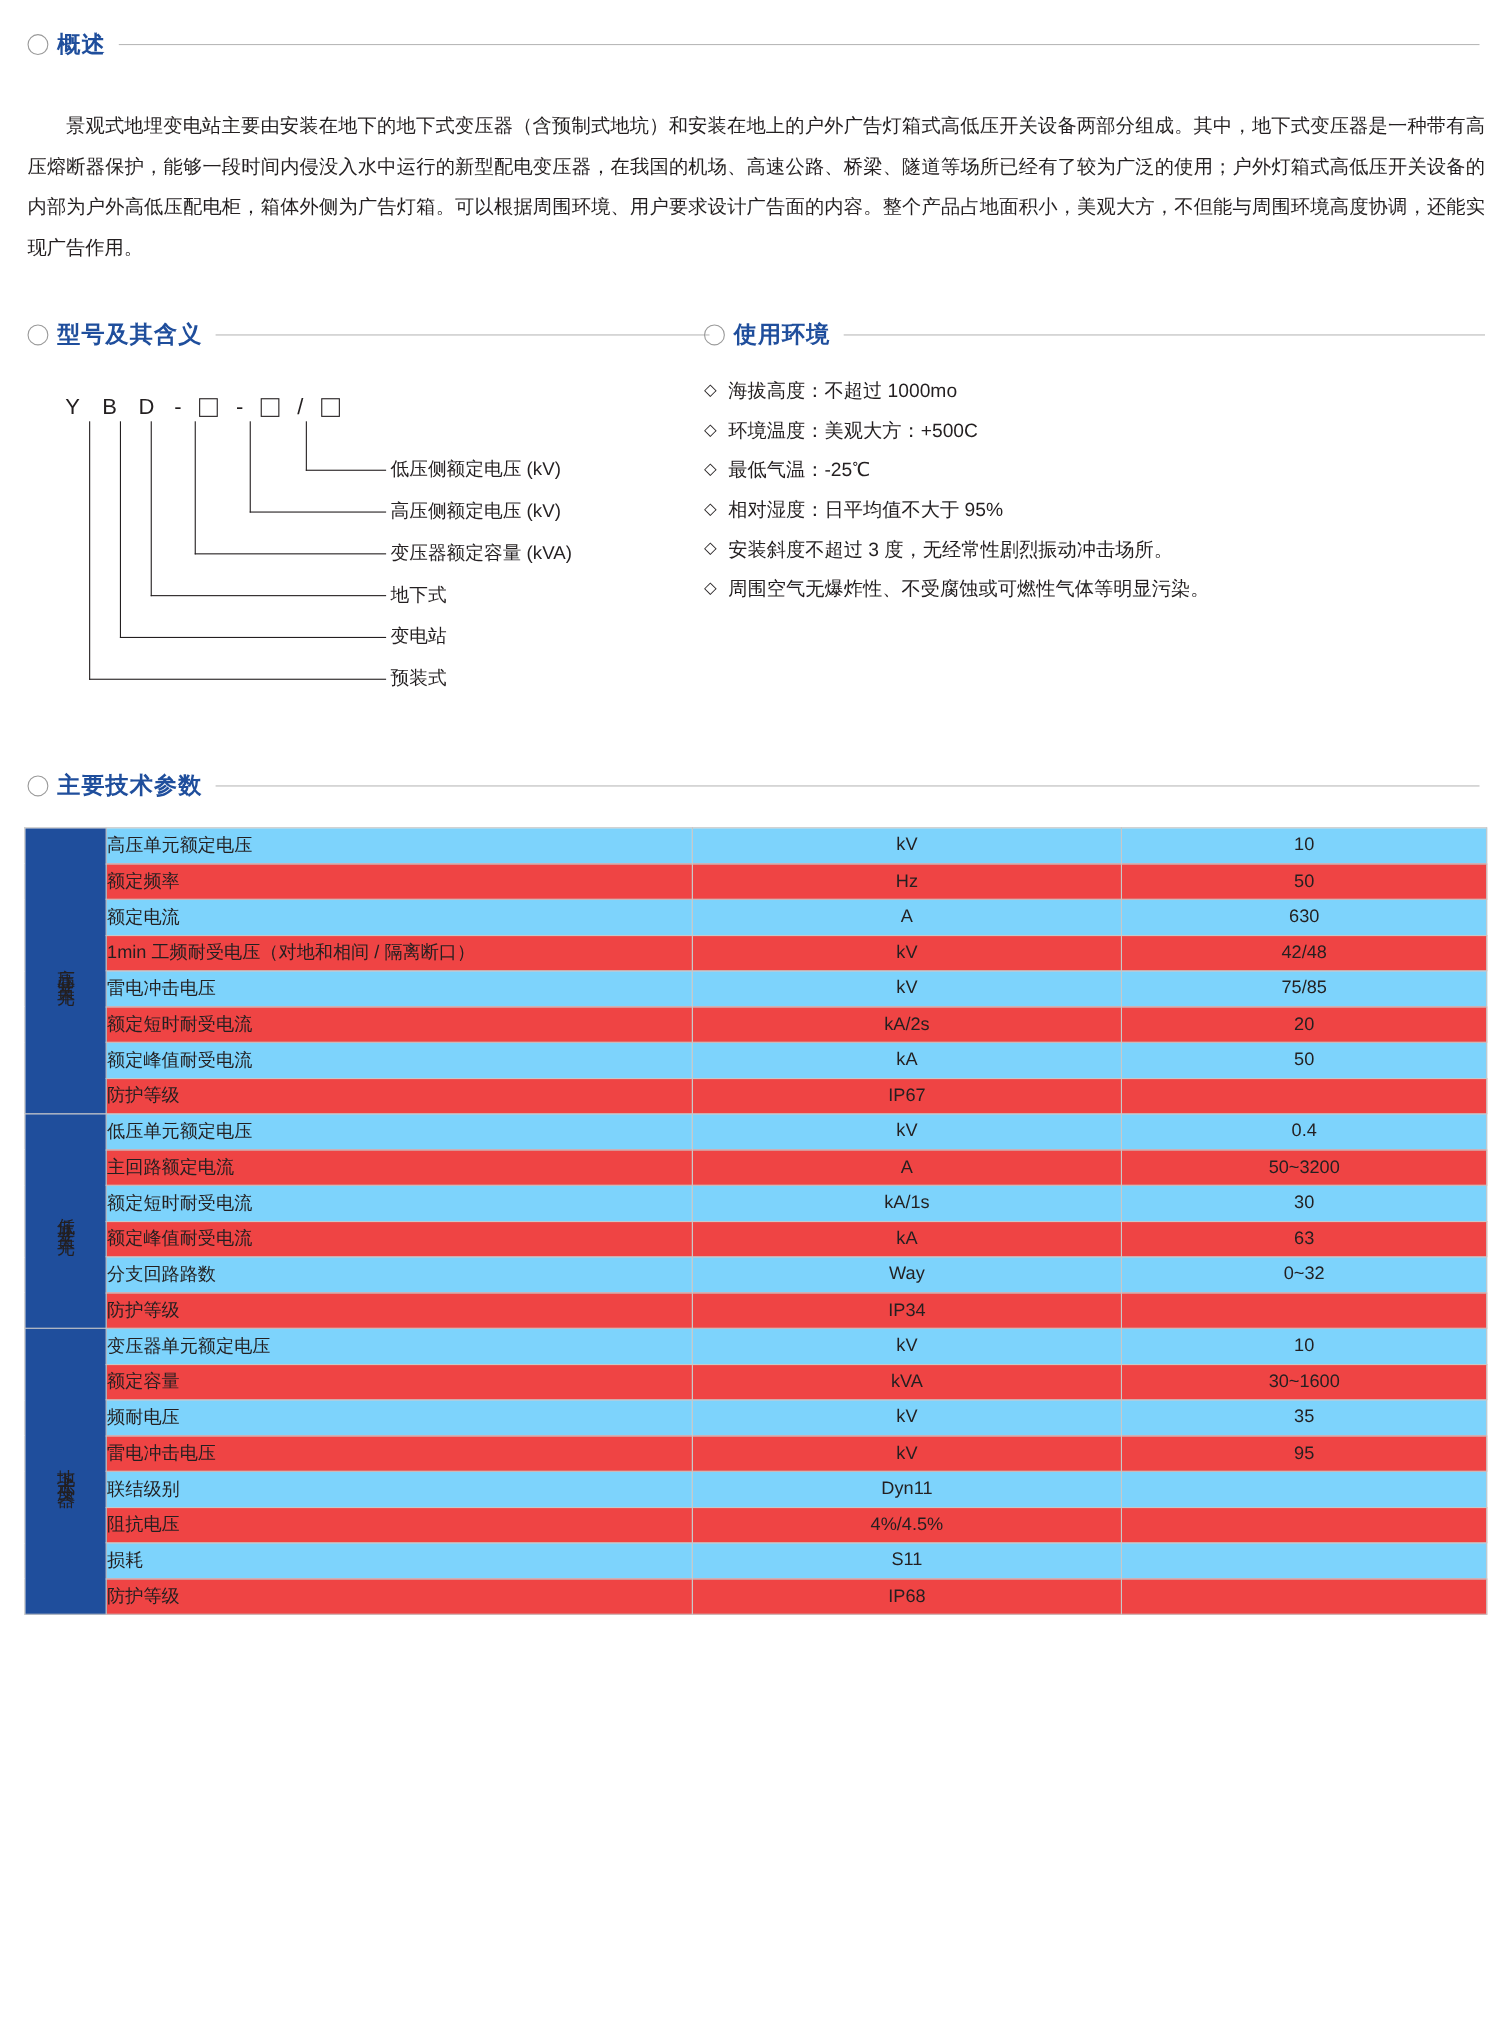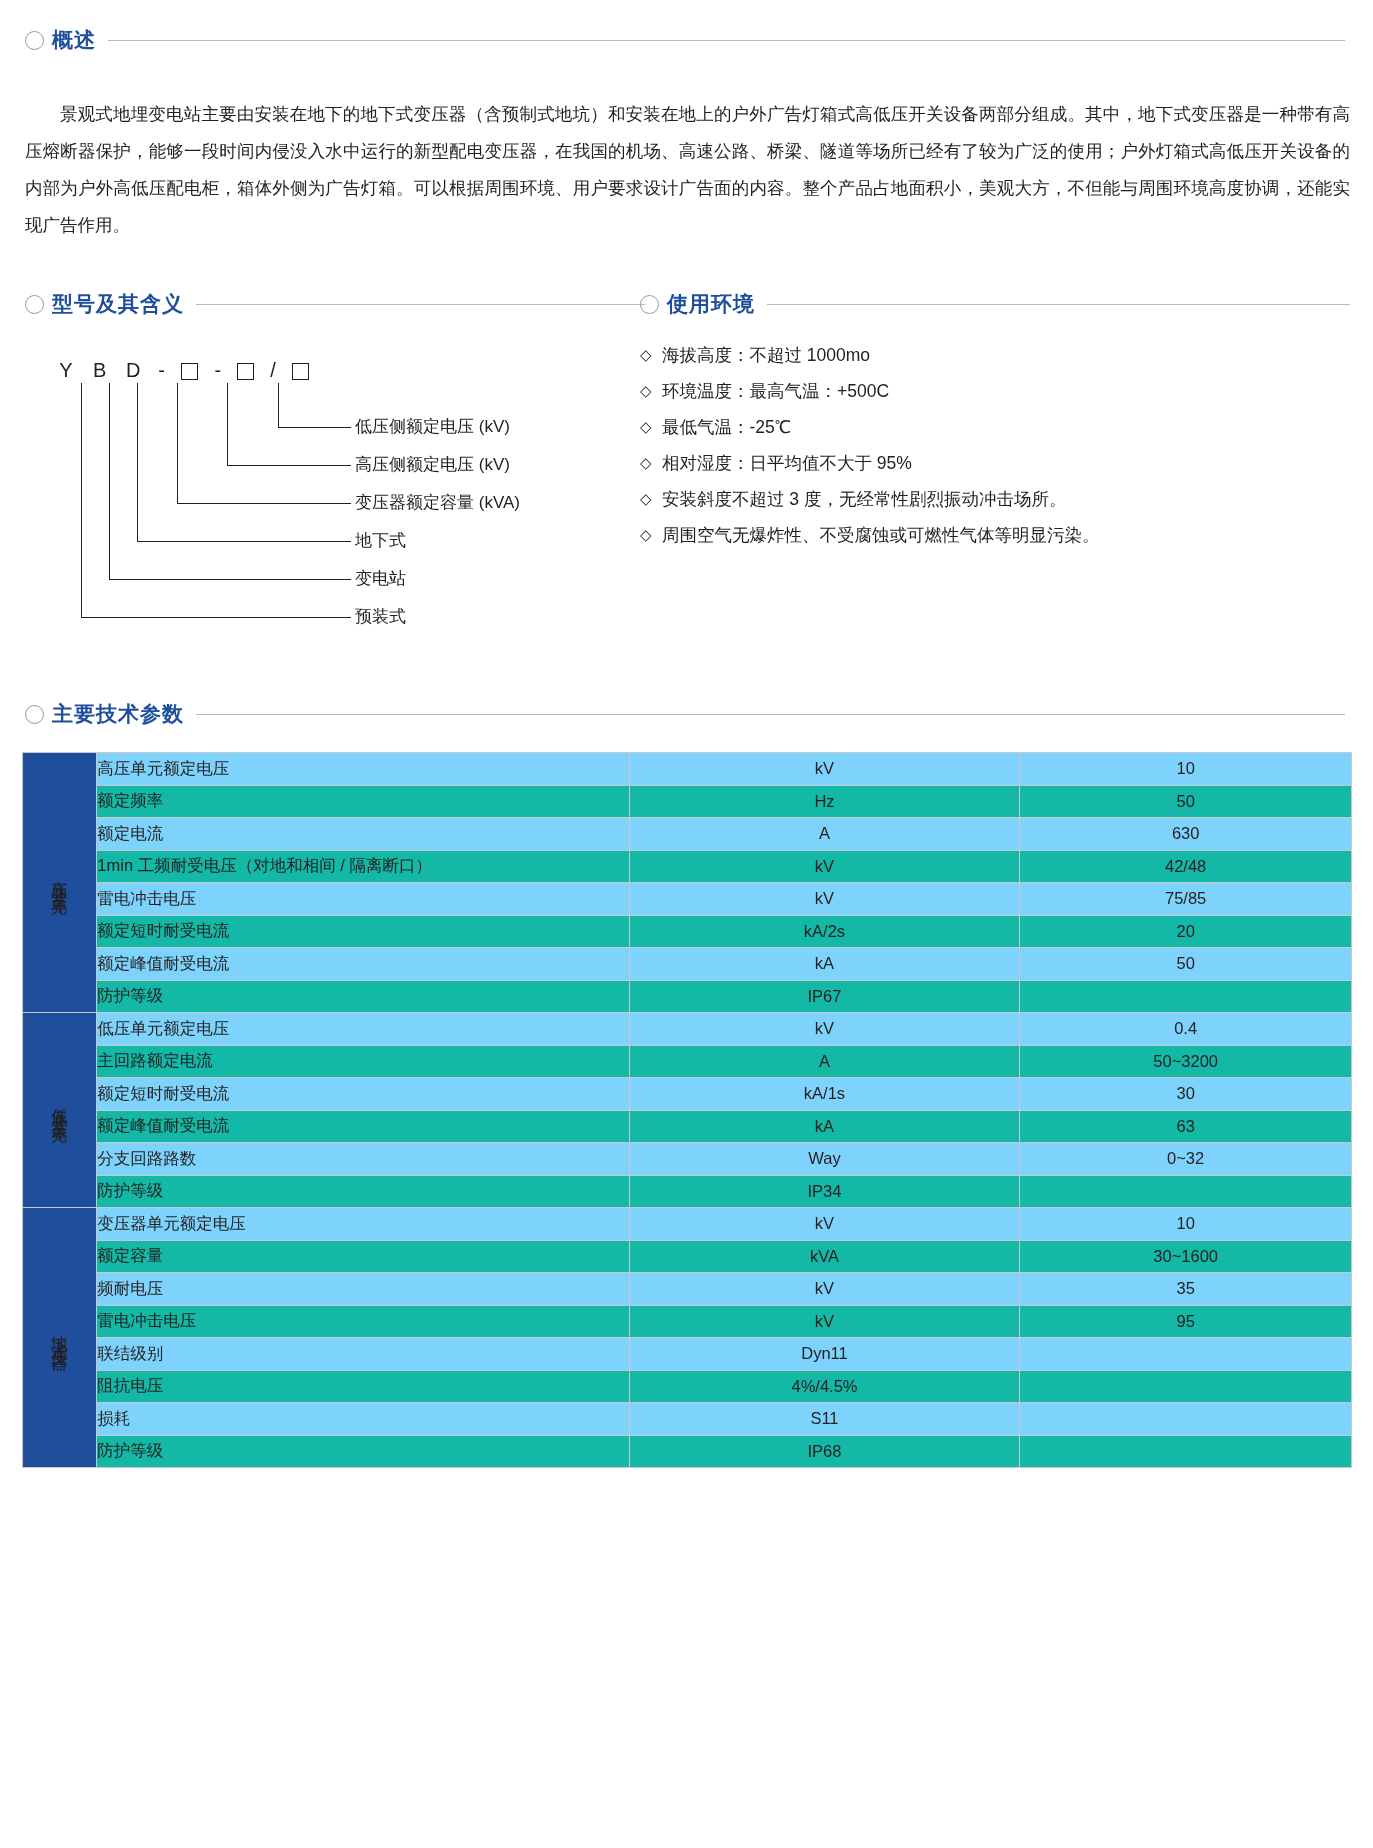--- a/index.html
+++ b/index.html
@@ -180,21 +180,21 @@
   }
   td.unit {
     text-align: center;
     width: 330px;
   }
   td.value {
     text-align: center;
     width: 280px;
   }
   tr.odd td.name, tr.odd td.unit, tr.odd td.value { background: #7dd3fc; }
-  tr.even td.name, tr.even td.unit, tr.even td.value { background: #14b8a6; }
+  tr.even td.name, tr.even td.unit, tr.even td.value { background: #ef4444; }
 </style>
 </head>
 <body>
 
 <div class="page">
 
   <div class="section-head" id="overview-head">
     <span class="sec-ring"></span>
     <span class="sec-title">概述</span>
     <span class="sec-rule"></span>
@@ -247,21 +247,21 @@
     <span class="sec-rule"></span>
   </div>
 
   <div class="env-list">
     <div class="env-item">
       <span class="env-diamond">◇</span>
       <span>海拔高度：不超过 1000mo</span>
     </div>
     <div class="env-item">
       <span class="env-diamond">◇</span>
-      <span>环境温度：最高气温：+500C</span>
+      <span>环境温度：美观大方：+500C</span>
     </div>
     <div class="env-item">
       <span class="env-diamond">◇</span>
       <span>最低气温：-25℃</span>
     </div>
     <div class="env-item">
       <span class="env-diamond">◇</span>
       <span>相对湿度：日平均值不大于 95%</span>
     </div>
     <div class="env-item">

